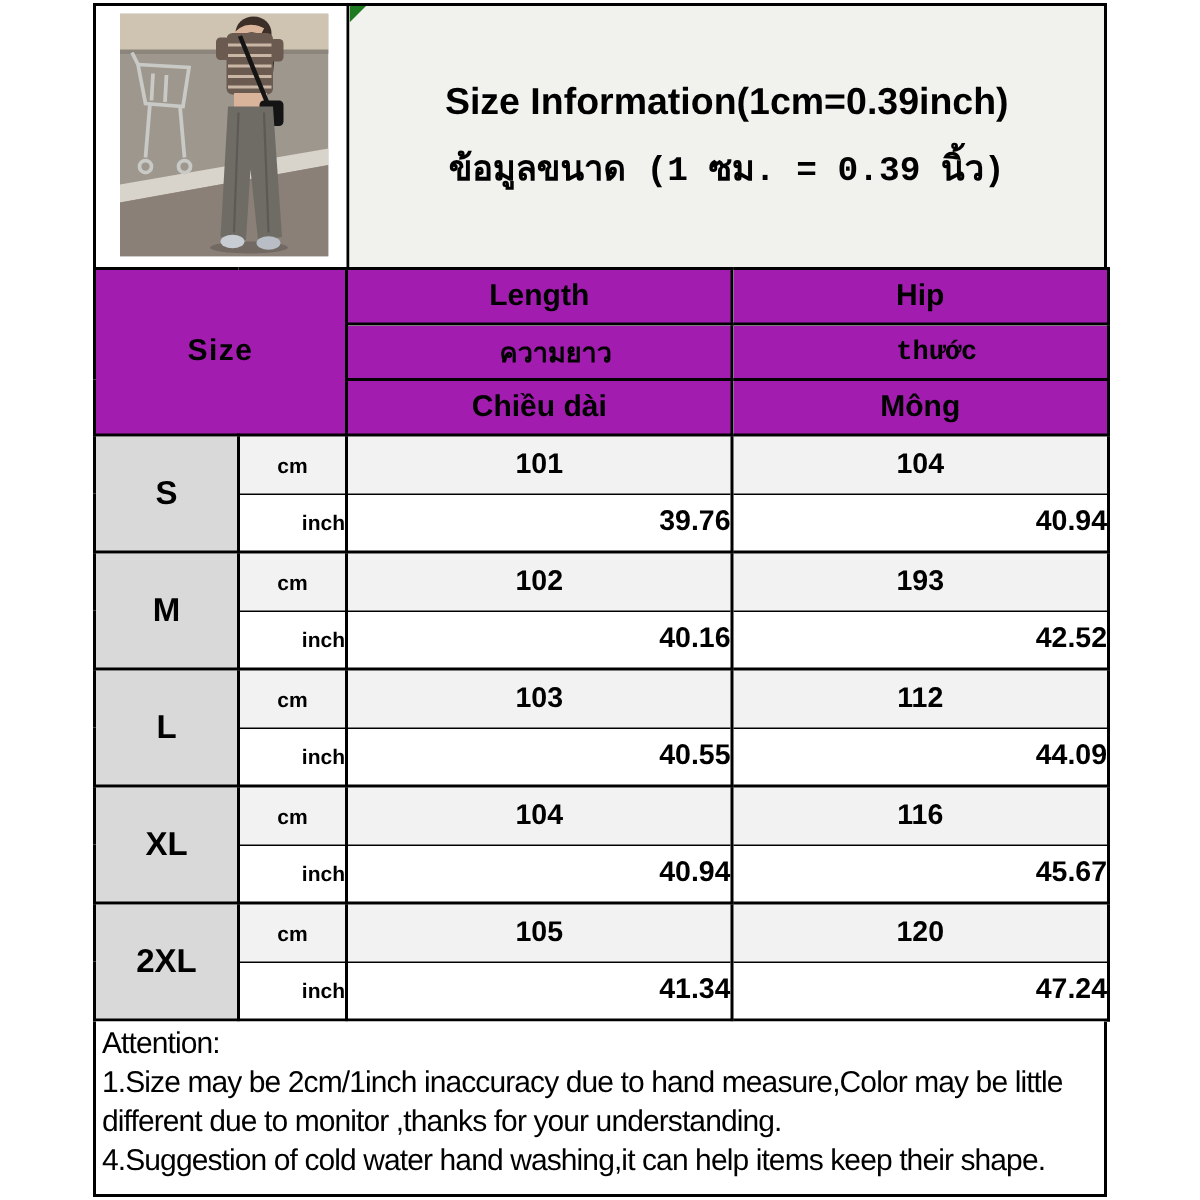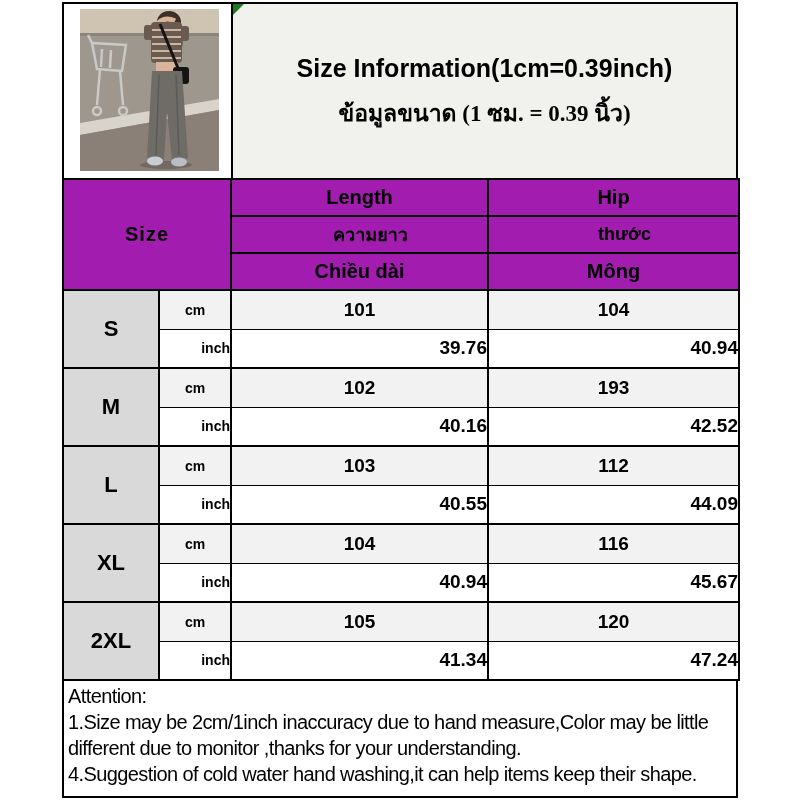--- a/index.html
+++ b/index.html
@@ -24,34 +24,34 @@
   .title-cell{
     flex:1;position:relative;background:#f1f1ee;
     display:flex;flex-direction:column;justify-content:center;align-items:center;
     gap:18px;
   }
   .corner-triangle{
     position:absolute;left:0;top:0;width:11px;height:11px;
     background:#1e7a21;clip-path:polygon(0 0,100% 0,0 100%);
   }
   .title-line{font-weight:bold;font-size:25px;line-height:1.15;white-space:nowrap;}
-  .title-line.th-lang{font-size:23px;font-family:Liberation Serif, serif;}
+  .title-line.th-lang{font-size:23px;font-family:Liberation Mono, monospace;}
 
   
   table.size-table{
     border-collapse:collapse;table-layout:fixed;width:676px;
     font-weight:bold;
   }
   .size-table th,.size-table td{
     border:2px solid #000;text-align:center;vertical-align:middle;
     padding:0;overflow:hidden;
   }
   tr.hdr{height:37px;}
   tr.hdr th{background:#a21caf;font-size:20px;}
-  tr.hdr th.th-lang{font-size:18px;font-family:Liberation Sans, sans-serif;font-weight:bold;padding-left:22px;}
+  tr.hdr th.th-lang{font-size:18px;font-family:Liberation Mono, monospace;font-weight:bold;padding-left:22px;}
   th.size-head{background:#d9d9d9;font-size:44px;letter-spacing:1px;}
   th.size-cell{background:#d9d9d9;font-size:22px;}
   tr.data-row{height:39px;}
   td.unit{font-size:14px;}
   td.val{font-size:19px;}
   tr.cm-row td{background:#f2f2f2;border-bottom-width:1px;}
   tr.inch-row td{background:#ffffff;border-top-width:1px;text-align:right;}
 
   
   .attention{

